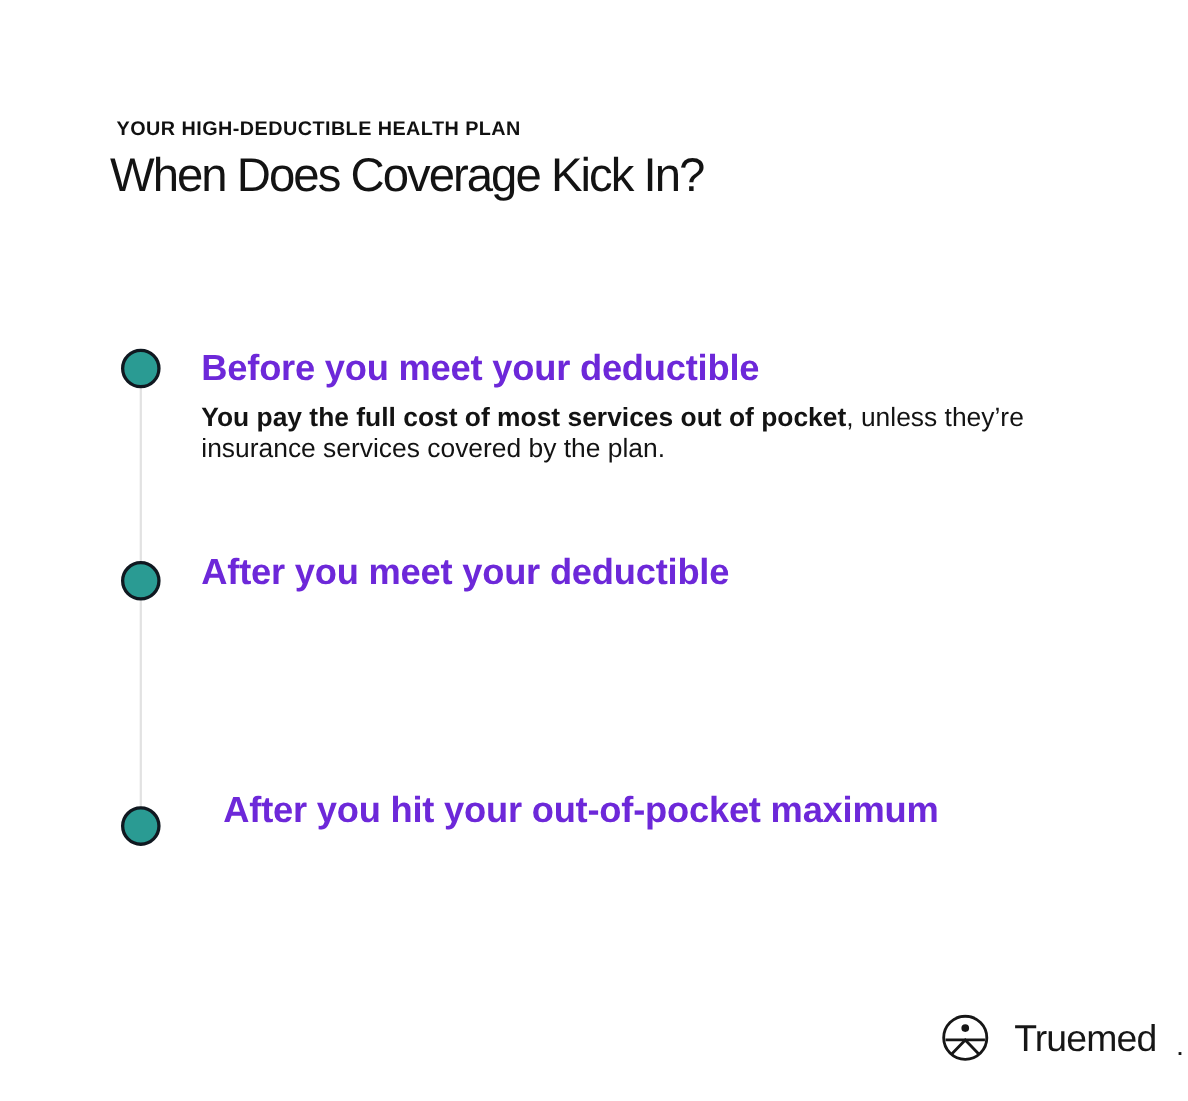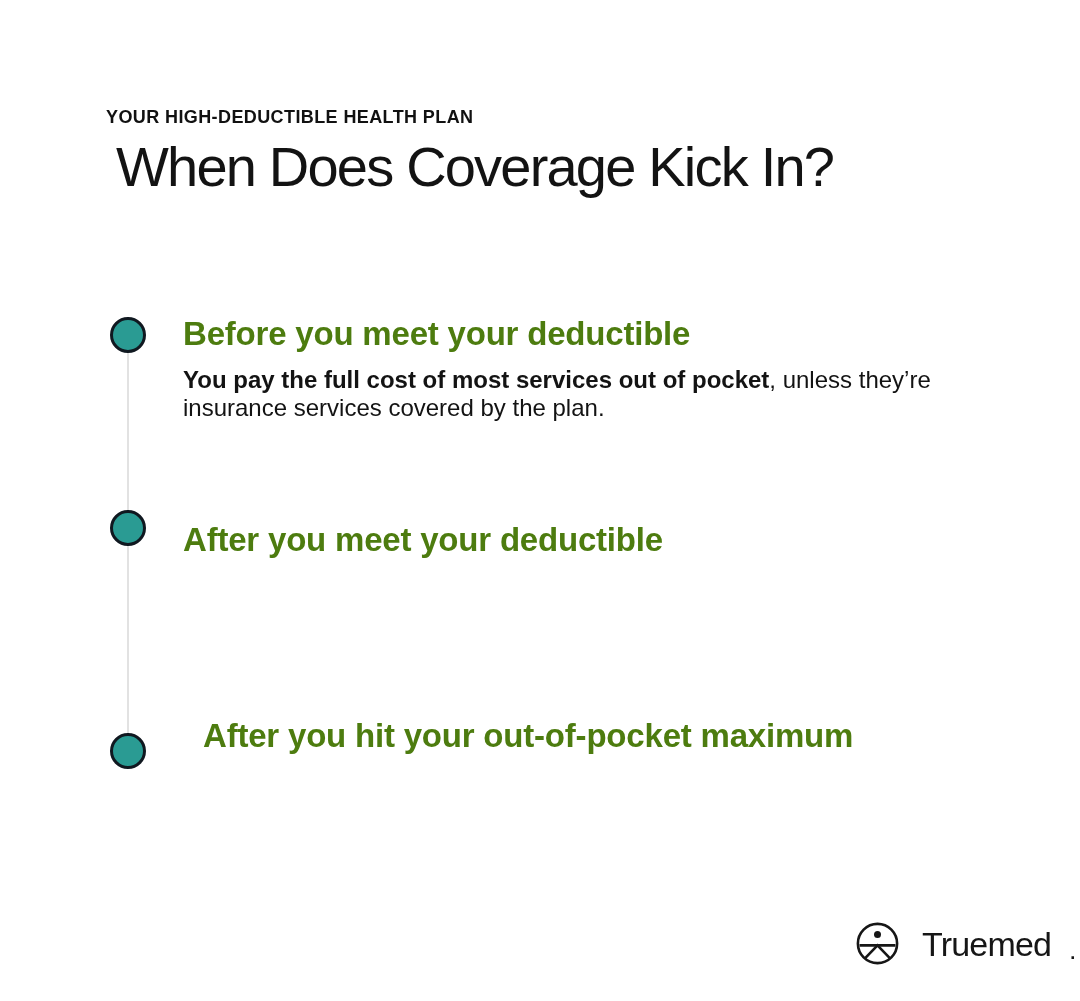--- a/index.html
+++ b/index.html
@@ -17,24 +17,24 @@
     left: 106px;
     top: 107px;
     font-size: 18px;
     font-weight: 700;
     letter-spacing: 0.4px;
     color: #111111;
     white-space: nowrap;
   }
   .title {
     position: absolute;
-    left: 116px;
+    left: 100px;
     top: 137px;
     margin: 0;
-    font-size: 56px;
+    font-size: 43px;
     font-weight: 400;
     letter-spacing: -1.8px;
     color: #131313;
     white-space: nowrap;
     line-height: 1.08;
   }
   .connector {
     position: absolute;
     left: 127px;
     top: 335px;
@@ -57,26 +57,26 @@
   .dot-1 { top: 317px; }
   .dot-2 { top: 510px; }
   .dot-3 { top: 733px; }
   .item-heading {
     position: absolute;
     left: 183px;
     margin: 0;
     font-size: 33px;
     font-weight: 700;
     letter-spacing: -0.2px;
-    color: #4d7c0f;
+    color: #6d28d9;
     white-space: nowrap;
     line-height: 1.15;
   }
   .heading-1 { top: 315px; }
-  .heading-2 { top: 521px; }
+  .heading-2 { top: 501px; }
   .heading-3 { top: 717px; margin-left: 20px; }
   .item-body {
     position: absolute;
     left: 183px;
     margin: 0;
     font-size: 24px;
     line-height: 28px;
     font-weight: 400;
     color: #131313;
   }

